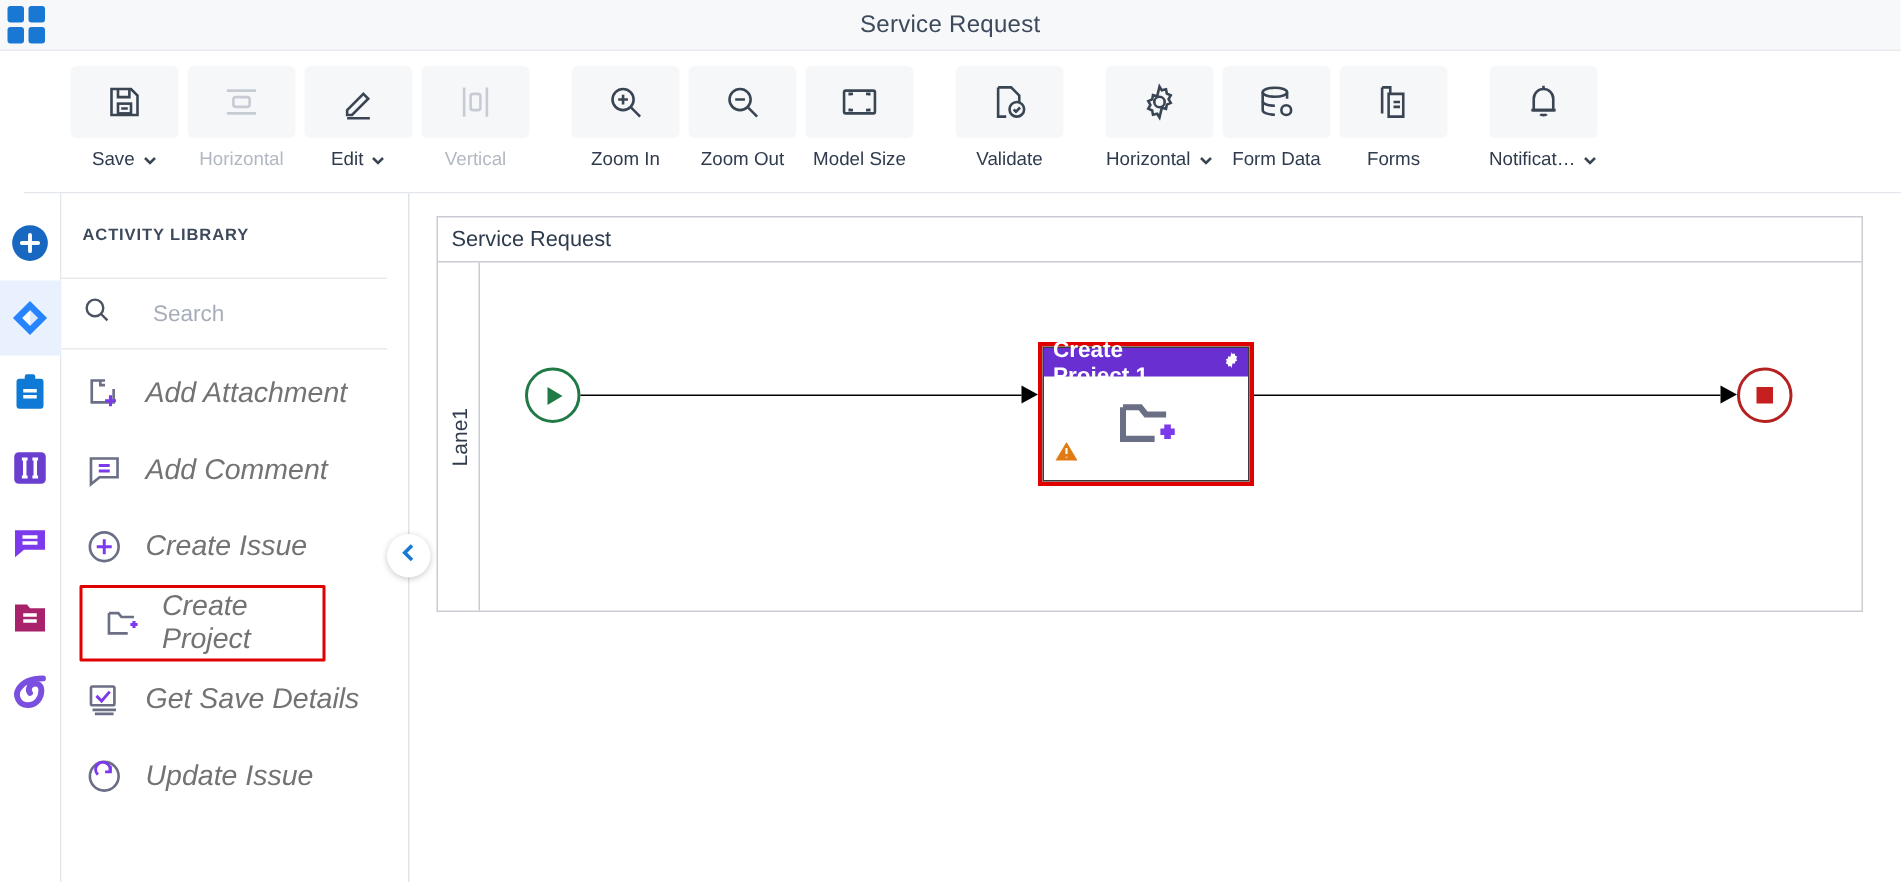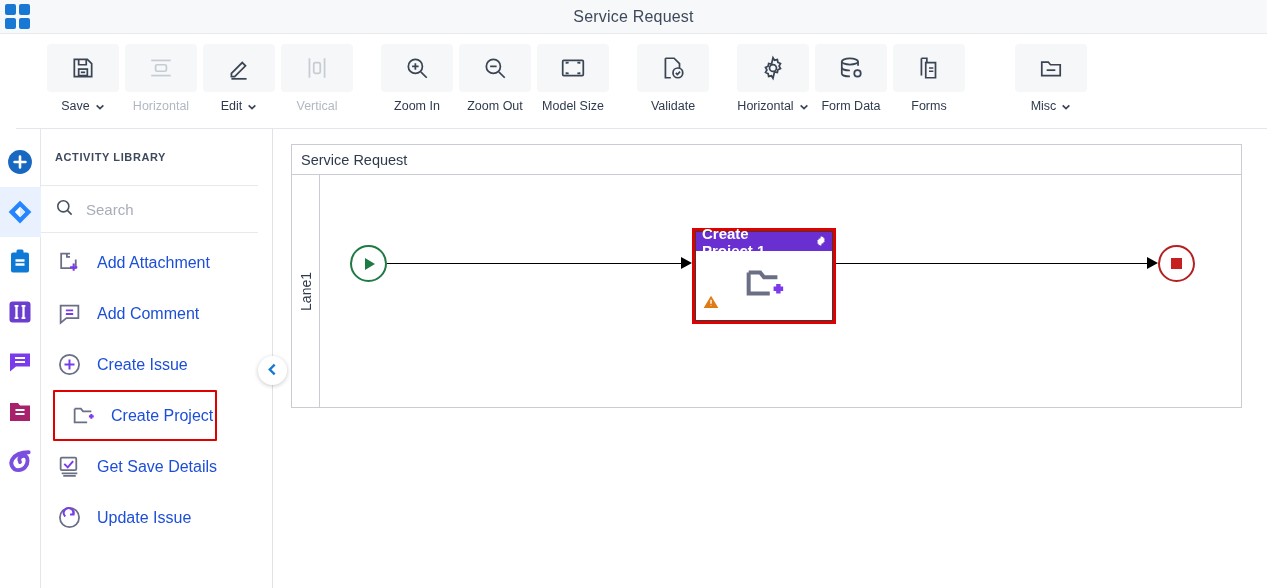--- a/index.html
+++ b/index.html
@@ -71,31 +71,31 @@
     position: absolute; left: 41px; top: 129px; width: 232px; height: 459px;
     background: #ffffff; border-right: 1px solid #dfe3e8;
   }
   .libhead {
     height: 57px; display: flex; align-items: center; padding-left: 14px;
     font-size: 11px; font-weight: bold; color: #3d4a5c;
     letter-spacing: .6px; border-bottom: 1px solid #e6e9ee;
     margin: 0 14px 0 0;
   }
   .libsearch {
-    height: 47px; display: flex; align-items: center; gap: 12px;
+    height: 47px; display: flex; align-items: center; gap: 28px;
     padding-left: 14px; border-bottom: 1px solid #e6e9ee; margin-right: 14px;
     cursor: text;
   }
   .libsearch .sph { font-size: 15px; color: #a7adb8; }
   .liblist { padding-top: 4px; }
   .libitem {
     height: 51px; display: flex; align-items: center; gap: 14px;
     padding-left: 14px; cursor: pointer; position: relative;
   }
-  .libitem .ilabel { font-size: 16px; color: #1d4ed8; }
+  .libitem .ilabel { font-size: 19px; color: #737373; font-style: italic; }
   .libitem.selected {
     border: 2px solid #e10000; margin-left: 12px; width: 164px;
     border-radius: 1px; height: 51px;
   }
   .libicon { width: 28px; display: flex; justify-content: center; }
   .libicon svg { stroke: #6b6f86; fill: none; stroke-width: 1.7; }
   .libicon .accent { stroke: #7c3aed; }
 
   
   .collapse {
@@ -359,39 +359,41 @@
           </svg>
       </div>
       <div class="tlabel">
           <span>Forms</span>
         </div>
     </div>
   </div>
 
   <div class="rsep"></div>
 
-
-  <div class="rsep"></div>
-
   <div class="rgroup">
     <div class="tbtn">
       <div class="icobox">
         <svg width="26" height="26" viewBox="0 0 24 24">
-            <path d="M3.5 6.5h6l2 2.5h9v10h-17z"></path>
-            <path d="M8 14h8"></path>
-          </svg>
-      </div>
-      <div class="tlabel">
-          <span>Misc</span>
+            <path d="M12 3.5V2"></path>
+            <path d="M6 17V10a6 6 0 0112 0v7z"></path>
+            <path d="M4.5 17h15"></path>
+            <path d="M10 19.5c.6.8 3.4.8 4 0"></path>
+          </svg>
+      </div>
+      <div class="tlabel">
+          <span>Notificat…</span>
         <span class="caret"><svg viewBox="0 0 12 12">
               <path d="M2 4l4 4 4-4"></path>
             </svg></span>
         </div>
     </div>
   </div>
+
+  <div class="rsep"></div>
+
 </div>
 
 <div class="rail">
 
   <div class="railitem">
     <svg width="26" height="26" viewBox="0 0 24 24">
         <circle cx="12" cy="12" r="11" fill="#1867c0"></circle>
         <path d="M12 7v10M7 12h10" stroke="#fff" stroke-width="2.4" stroke-linecap="round"></path>
       </svg>
   </div>

